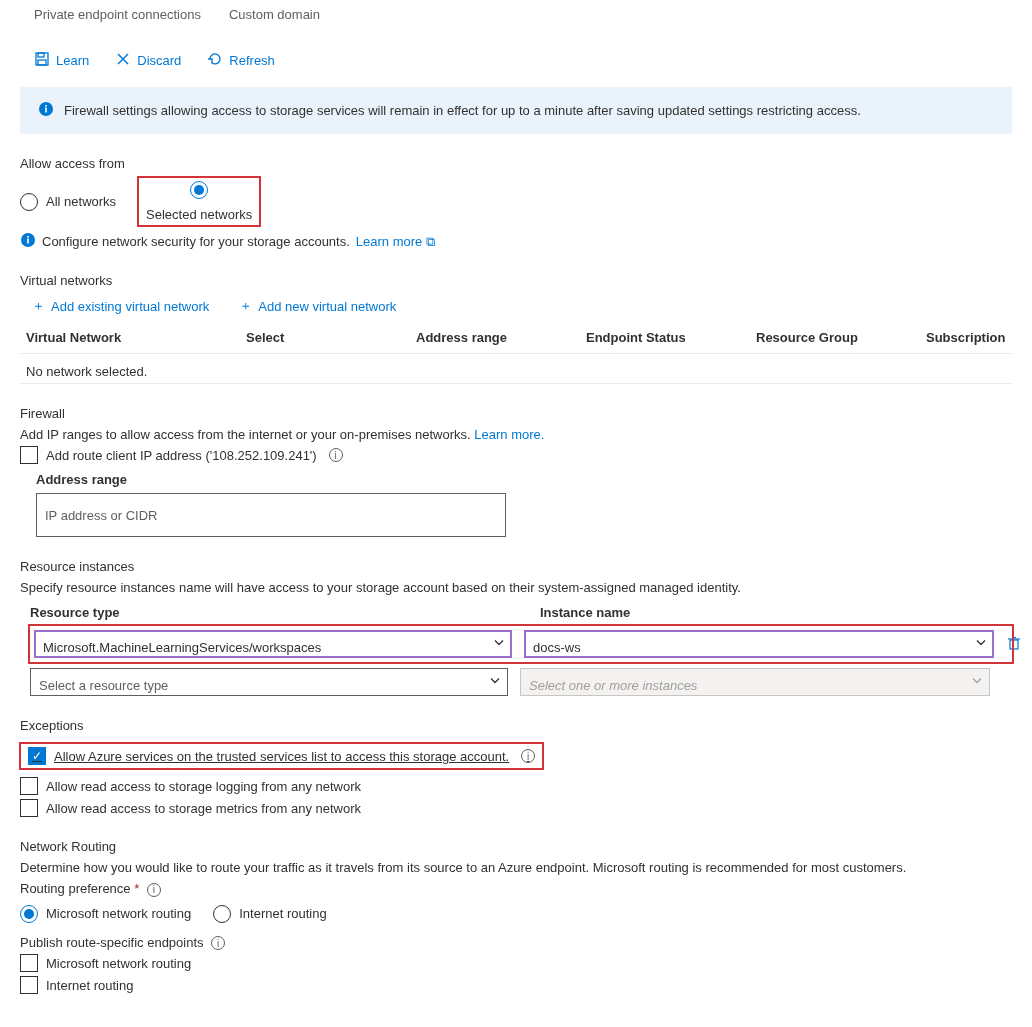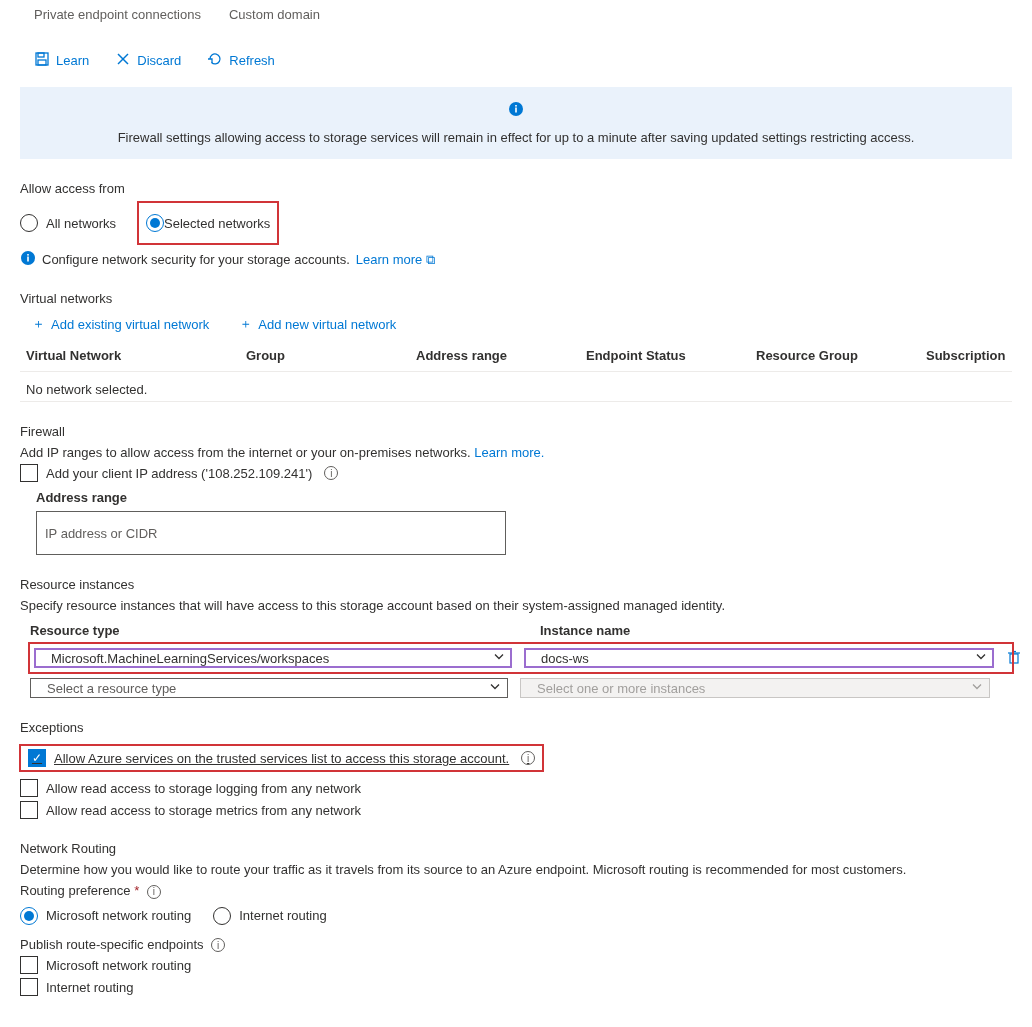--- a/index.html
+++ b/index.html
@@ -28,21 +28,20 @@
     display: inline-flex; align-items: center; gap: 6px;
     color: #0078d4; cursor: pointer; background:none; border:none; font-size:13px;
   }
   .tool-btn svg { width: 16px; height: 16px; }
   .info-banner {
     background: #eaf2fb;
     padding: 14px 18px;
     display: flex; align-items: center; gap: 10px;
     margin-top: 10px;
     color: #323130;
-    flex-direction: column;
   }
   .info-banner svg, .info-ic svg { width:16px; height:16px; flex:0 0 auto; }
   h4.section { font-size: 13px; font-weight: 400; margin: 22px 0 6px 0; color:#323130;}
   .radio-row, .check-row { display:flex; align-items:center; gap:8px; margin:4px 0;}
   .radio {
     width:18px; height:18px; border:1px solid #323130; border-radius:50%;
     display:inline-flex; align-items:center; justify-content:center; cursor:pointer;
   }
   .radio.checked { border-color:#0078d4;}
   .radio.checked::after { content:""; width:10px; height:10px; background:#0078d4; border-radius:50%;}
@@ -56,33 +55,33 @@
     align-items:center; justify-content:center; cursor:pointer; background:#fff;
   }
   .checkbox.checked { background:#0078d4; border-color:#0078d4; }
   .checkbox.checked::after { content:"✓"; color:#fff; font-size:12px; line-height:1;}
   .text-input {
     width:470px; height:44px; border:1px solid #605e5c; padding:13px 8px; font-size:13px;
   }
   .text-input::placeholder { color:#605e5c;}
   .grid2 { display:grid; grid-template-columns: 490px 500px; gap:20px 20px; align-items:center;}
   .combo {
-    height:20px; border:1px solid #605e5c; padding:2px 28px 2px 16px;
-    display:flex; align-items:center; position:relative; background:#fff; cursor:pointer;
+    height:28px; border:1px solid #605e5c; padding:2px 28px 2px 8px;
+    display:flex; align-items:flex-end; position:relative; background:#fff; cursor:pointer;
   }
   .combo.purple { border-color:#9b6dcf; box-shadow:0 0 0 1px #9b6dcf inset;}
-  .combo.disabled { background:#f3f2f1; color:#a19f9d; border-color:#c8c6c4;}
+  .combo.disabled { background:#f3f2f1; color:#a19f9d; border-color:#c8c6c4;font-style:italic;}
   .chev { position:absolute; right:6px; top:50%; transform:translateY(-50%);}
   .row-hl { outline:2px solid #d13438; padding:4px 4px; }
   .del-ic { color:#0078d4; cursor:pointer;}
   .req { color:#a4262c; }
   .info-tip { display:inline-flex; width:14px;height:14px; border:1px solid #605e5c; border-radius:50%; align-items:center; justify-content:center; font-size:10px; color:#605e5c; margin-left:4px;}
   .sub { color:#323130; }
   .radio-group-inline { display:flex; gap:22px; align-items:center; margin:4px 0;}
-  .inline-hl { display:inline-flex; align-items:center; padding:12px 8px;}
+  .inline-hl { display:inline-flex; align-items:center; gap:8px; padding:4px 8px;flex-direction:column;}
 </style>
 </head>
 <body>
 
 
 
 
 <div class="tabs">
   <div class="tab">Private endpoint connections</div>
   <div class="tab">Custom domain</div>
@@ -153,47 +152,47 @@
       <span>＋</span>
       <span>Add existing virtual network</span>
     </button>
   <button class="plus-btn">
       <span>＋</span>
       <span>Add new virtual network</span>
     </button>
 </div>
 <div class="table-head">
   <span>Virtual Network</span>
-  <span>Group</span>
+  <span>Select</span>
   <span>Address range</span>
   <span>Endpoint Status</span>
   <span>Resource Group</span>
   <span>Subscription</span>
 </div>
 <div class="table-empty">No network selected.</div>
 
 
 <h4 class="section">Firewall</h4>
 <div class="sub">
   <span>Add IP ranges to allow access from the internet or your on-premises networks.</span>
   <span class="link">Learn more.</span>
 </div>
 <div class="check-row">
   <span class="checkbox"></span>
-  <span>Add your client IP address ('108.252.109.241')</span>
+  <span>Add route client IP address ('108.252.109.241')</span>
   <span class="info-tip">i</span>
 </div>
 <div style="margin-left:16px;margin-top:8px;">
   <div style="font-weight:600;margin-bottom:6px;">Address range</div>
   <input class="text-input" placeholder="IP address or CIDR" style="">
 </div>
 
 
 <h4 class="section">Resource instances</h4>
-<div class="sub">Specify resource instances that will have access to this storage account based on their system-assigned managed identity.</div>
+<div class="sub">Specify resource instances name will have access to your storage account based on their system-assigned managed identity.</div>
 <div style="margin-top:10px;margin-left:10px;">
   <div class="grid2" style="font-weight:600;margin-bottom:6px;">
     <span>Resource type</span>
     <span>Instance name</span>
   </div>
   <div class="row-hl">
     <div class="grid2" style="grid-template-columns:478px 470px 20px; gap:12px;">
       <div class="combo purple">
         <span>Microsoft.MachineLearningServices/workspaces</span>
         <span class="chev"><svg width="12" height="12" viewBox="0 0 12 12">

